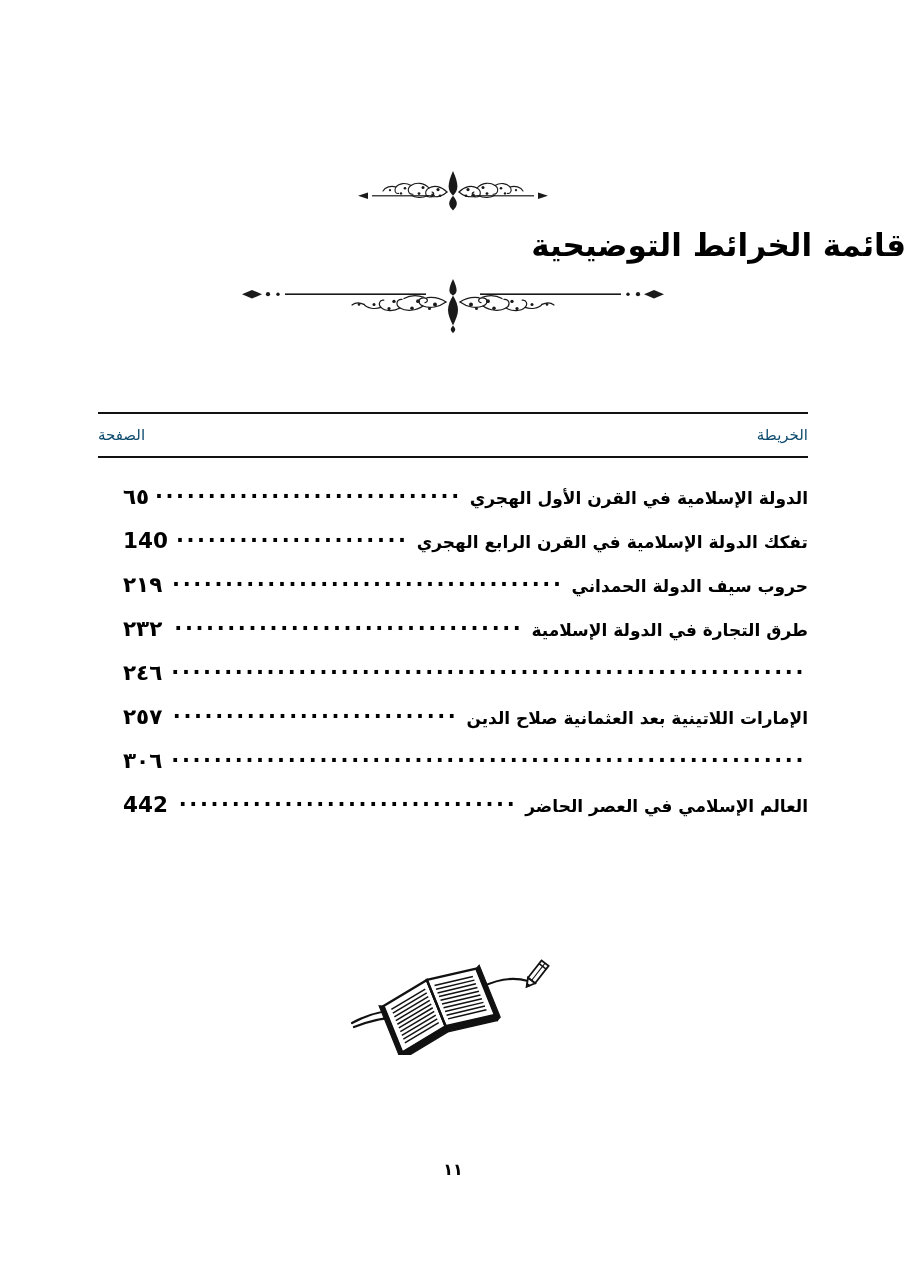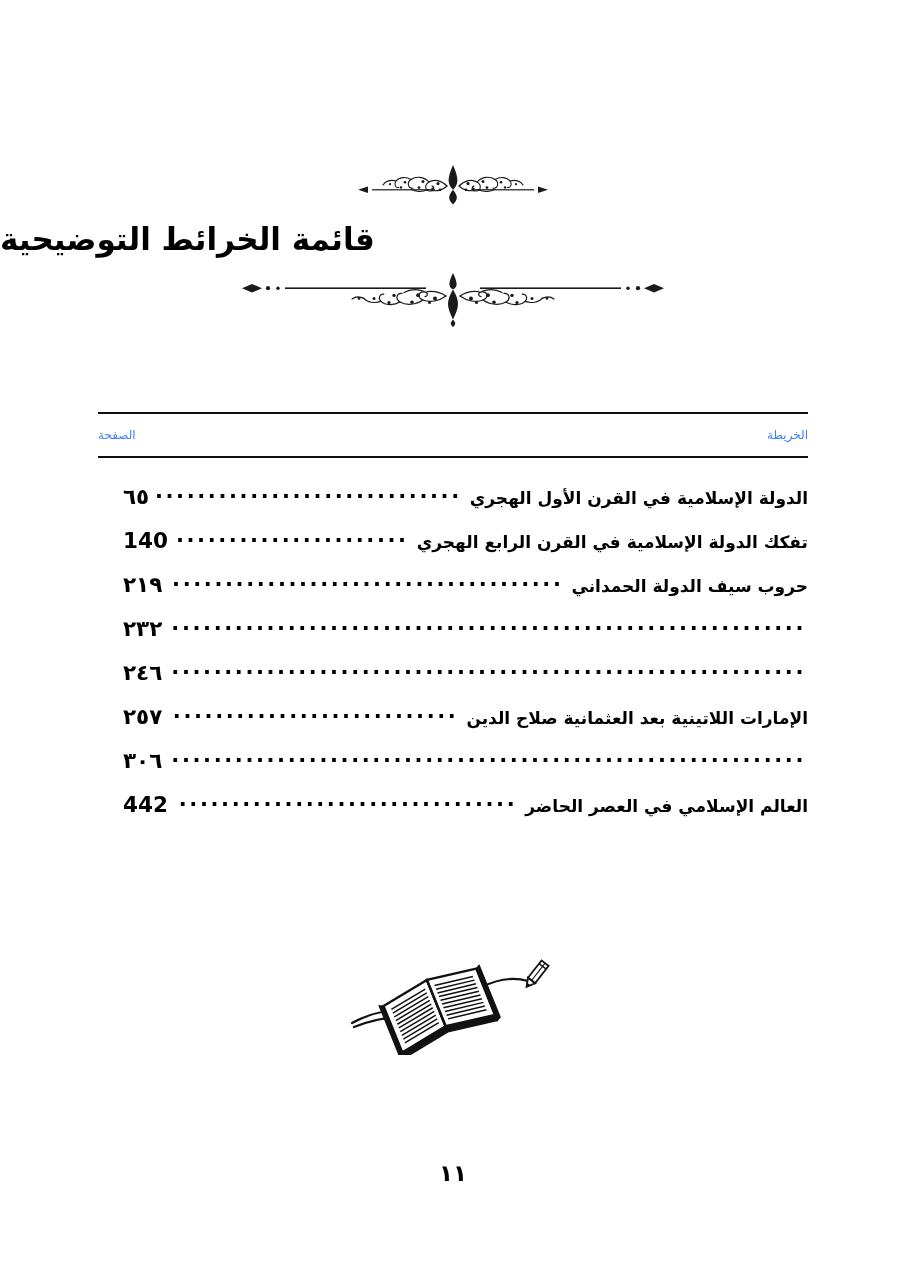--- a/index.html
+++ b/index.html
@@ -14,24 +14,24 @@
     margin: 0 auto;
     background: #ffffff;
     color: #000000;
     font-family: "DejaVu Sans", "Liberation Sans", sans-serif;
     overflow: hidden;
   }
 
   
   .title-block {
     position: absolute;
-    top: 156px;
+    top: 162px;
     left: 0;
     width: 906px;
-    text-align: left;
+    text-align: right;
   }
   .ornament-top {
     display: block;
     margin: 0 auto;
     width: 250px;
     height: 50px;
   }
   .page-title {
     margin: 14px 0 0 0;
     font-family: "DejaVu Sans", "Liberation Sans", sans-serif;
@@ -64,23 +64,23 @@
   .head-row {
     display: flex;
     flex-direction: row;
     justify-content: space-between;
     align-items: center;
     height: 42px;
     direction: rtl;
   }
   .head-cell {
     font-family: "DejaVu Sans", "Liberation Sans", sans-serif;
-    font-size: 12px;
+    font-size: 15px;
     font-weight: normal;
-    color: #3b82f6;
+    color: #0c4a6e;
     line-height: 1;
   }
 
   .entries {
     margin-top: 26px;
     direction: rtl;
   }
   .entry {
     display: flex;
     flex-direction: row;
@@ -139,21 +139,21 @@
   }
 
   
   .folio {
     position: absolute;
     top: 1160px;
     left: 0;
     width: 906px;
     text-align: center;
     font-family: "DejaVu Sans", "Liberation Sans", sans-serif;
-    font-size: 23px;
+    font-size: 16px;
     font-weight: bold;
     color: #000;
     direction: rtl;
   }
 </style>
 </head>
 <body>
 
 <div class="page">
 
@@ -301,20 +301,21 @@
         <span class="entry-page">140</span>
       </div>
 
       <div class="entry">
         <span class="entry-title">حروب سيف الدولة الحمداني</span>
         <span class="leader"></span>
         <span class="entry-page">٢١٩</span>
       </div>
 
       <div class="entry">
+        <span class="entry-title">طرق التجارة في الدولة الإسلامية</span>
         <span class="leader"></span>
         <span class="entry-page">٢٣٢</span>
       </div>
 
       <div class="entry">
         <span class="leader"></span>
         <span class="entry-page">٢٤٦</span>
       </div>
 
       <div class="entry">

